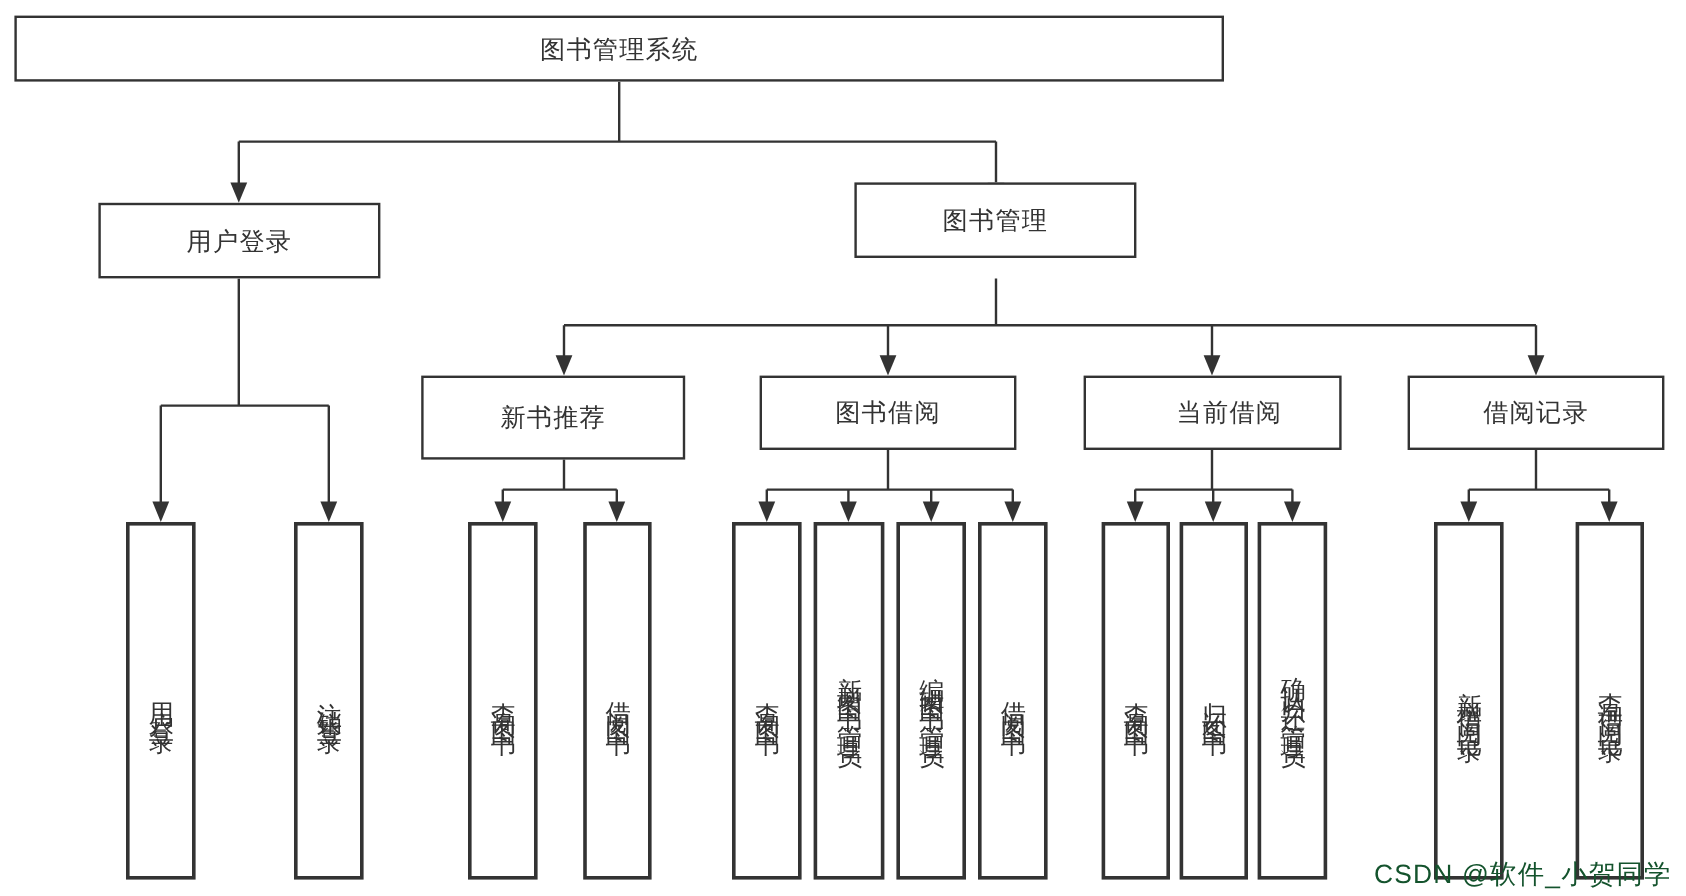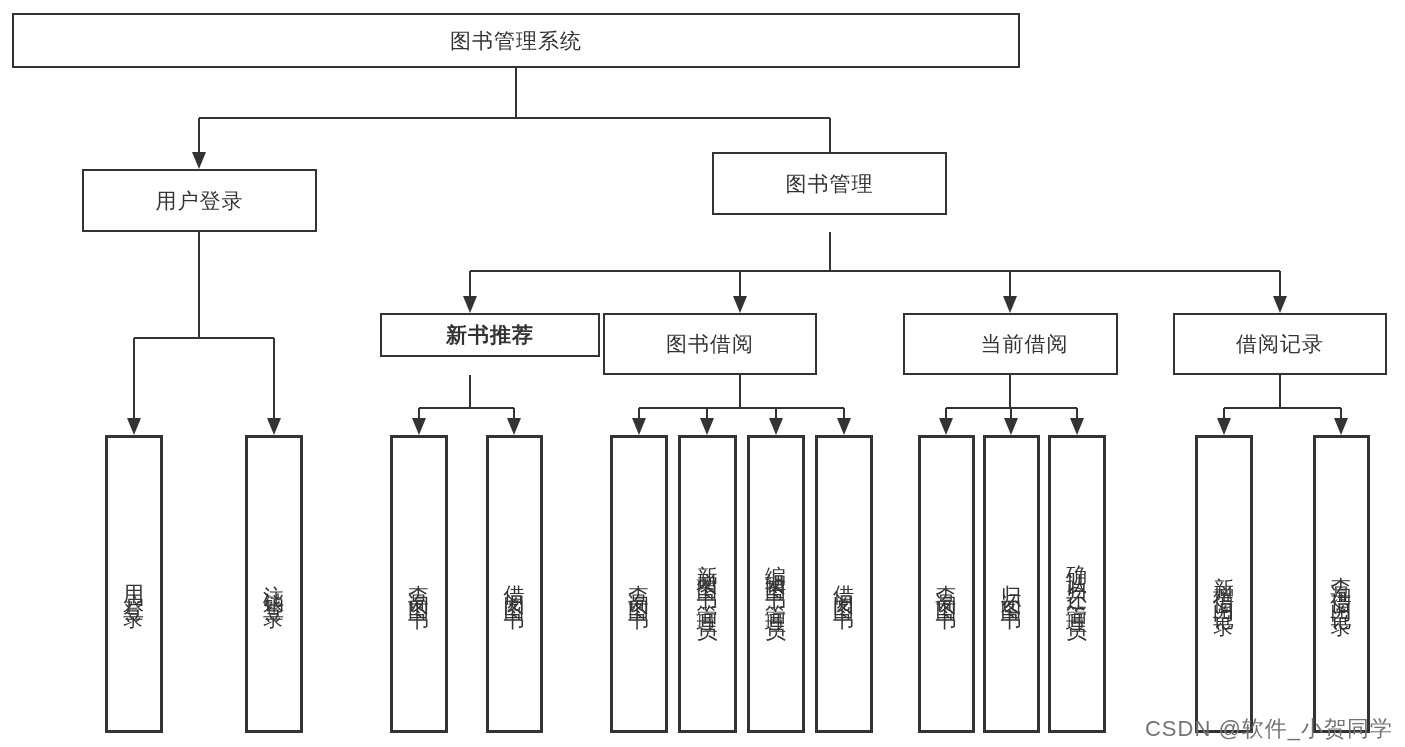--- a/index.html
+++ b/index.html
@@ -38,21 +38,21 @@
     text-orientation: mixed;
     letter-spacing: 8px;
     line-height: 1;
     font-size: 21px;
   }
   .watermark {
     position: absolute;
     right: 12px;
     bottom: 3px;
     font-size: 22px;
-    color: #737373;
+    color: #14532d;
     letter-spacing: 1px;
     white-space: nowrap;
   }
 </style>
 </head>
 <body>
 
 <div id="canvas">
 
   <svg id="connectors" viewBox="0 0 1405 747" xmlns="http://www.w3.org/2000/svg">
@@ -99,24 +99,24 @@
     <span>图书管理系统</span>
   </div>
 
   <div class="node" style="left:82px; top:169px; width:235px; height:63px;">
     <span>用户登录</span>
   </div>
   <div class="node" style="left:712px; top:152px; width:235px; height:63px;">
     <span>图书管理</span>
   </div>
 
-  <div class="node" style="left:380px; top:313px; width:220px; height:44px;font-weight:bold;">
+  <div class="node" style="left:351px; top:313px; width:220px; height:70px;">
     <span>新书推荐</span>
   </div>
-  <div class="node" style="left:603px; top:313px; width:214px; height:62px;">
+  <div class="node" style="left:633px; top:313px; width:214px; height:62px;">
     <span>图书借阅</span>
   </div>
   <div class="node" style="left:903px; top:313px; width:215px; height:62px;padding-left:28px;">
     <span>当前借阅</span>
   </div>
   <div class="node" style="left:1173px; top:313px; width:214px; height:62px;">
     <span>借阅记录</span>
   </div>
 
   <div class="node leaf" style="left:105px; top:435px; width:58px; height:298px;">

